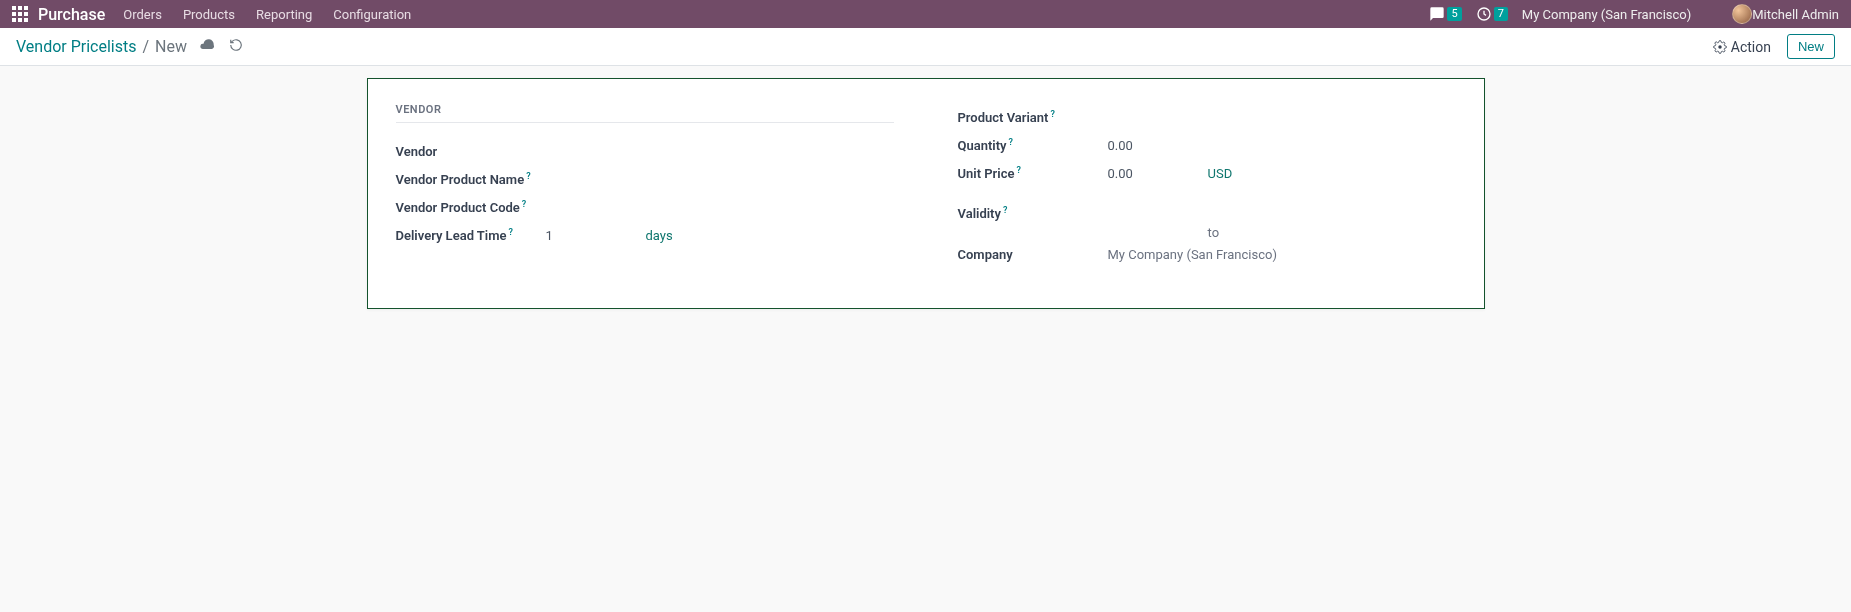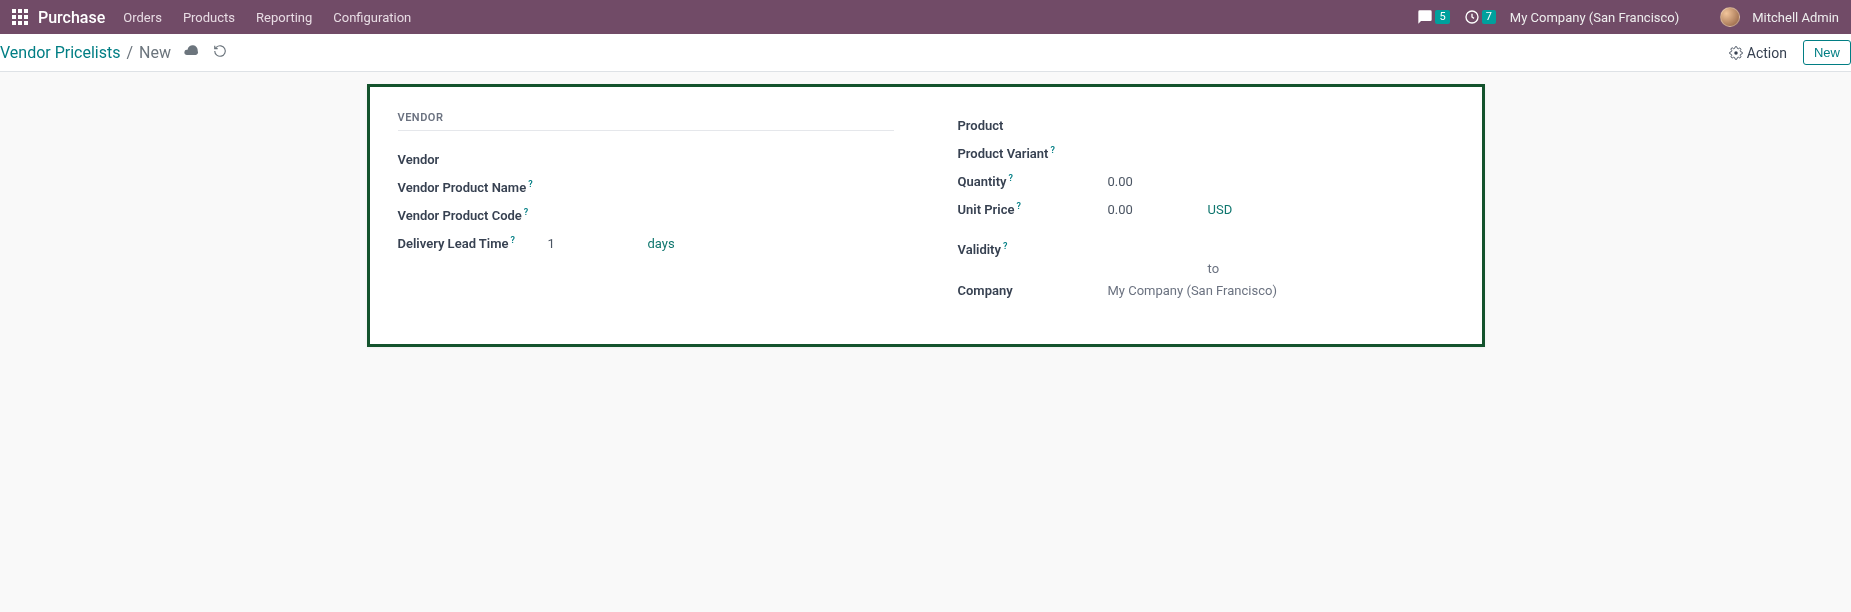--- a/index.html
+++ b/index.html
@@ -9,21 +9,21 @@
     color: #374151;
     background: #f9f9f9;
     width: 1851px;
     height: 612px;
     overflow: hidden;
   }
 
   
   .navbar {
     background: #714B67;
-    height: 34px;
+    height: 28px;
     display: flex;
     align-items: center;
     color: #fff;
     padding: 0 12px;
     font-size: 13px;
   }
   .navbar .apps-icon {
     width: 16px; height: 16px;
     display: inline-block;
     margin-right: 10px;
@@ -62,35 +62,35 @@
     background: #00A09D;
     color: #fff;
     font-size: 11px;
     border-radius: 2px;
     padding: 0 4px;
     line-height: 14px;
     min-width: 14px;
     text-align: center;
   }
   .navbar .company { cursor: pointer; color:#eee; }
-  .navbar .user { display:flex; align-items:center; gap:12px; cursor:pointer; color:#eee;padding-left:27px;}
+  .navbar .user { display:flex; align-items:center; gap:0; cursor:pointer; color:#eee;padding-left:27px;}
   .avatar {
     width: 20px; height: 20px; border-radius: 50%;
     background: radial-gradient(circle at 30% 30%, #f2c59b, #8b5a3c);
     border: 1px solid rgba(255,255,255,0.3);
   }
 
   
   .controlbar {
     background: #fff;
     border-bottom: 1px solid #dee2e6;
     height: 38px;
     display: flex;
     align-items: center;
-    padding: 0 0;
+    padding: 0 16px;
   }
   .breadcrumb {
     display: flex;
     align-items: center;
     font-size: 16px;
     gap: 6px;
   }
   .breadcrumb .bc-link { color: #017e84; cursor: pointer; }
   .breadcrumb .bc-sep { color: #6c757d; }
   .breadcrumb .bc-current { color: #6c757d; }
@@ -119,21 +119,21 @@
 
   
   .sheet-wrap {
     padding: 12px 0 0 0;
     display: flex;
     justify-content: center;
   }
   .sheet {
     background: #fff;
     width: 1118px;
-    border: 3px solid #14532d;
+    border: 1px solid #14532d;
     box-shadow: 0 1px 3px rgba(0,0,0,0.05);
     padding: 24px 28px 40px 28px;
     display: flex;
     gap: 64px;
   }
   .col { flex: 1; }
   .section-title {
     font-size: 11px;
     letter-spacing: 0.5px;
     color: #6b7280;
@@ -293,26 +293,20 @@
         </div>
         <div class="field-value">
           <span class="v1">1</span>
           <span class="unit">days</span>
         </div>
       </div>
     </div>
 
     <div class="col">
 
-      <div class="field-row">
-        <div class="field-label">
-          <span>Product</span>
-        </div>
-        <div class="field-value"></div>
-      </div>
 
       <div class="field-row">
         <div class="field-label">
           <span>Product Variant</span>
           <sup class="help">?</sup>
         </div>
         <div class="field-value"></div>
       </div>
 
       <div class="field-row">

